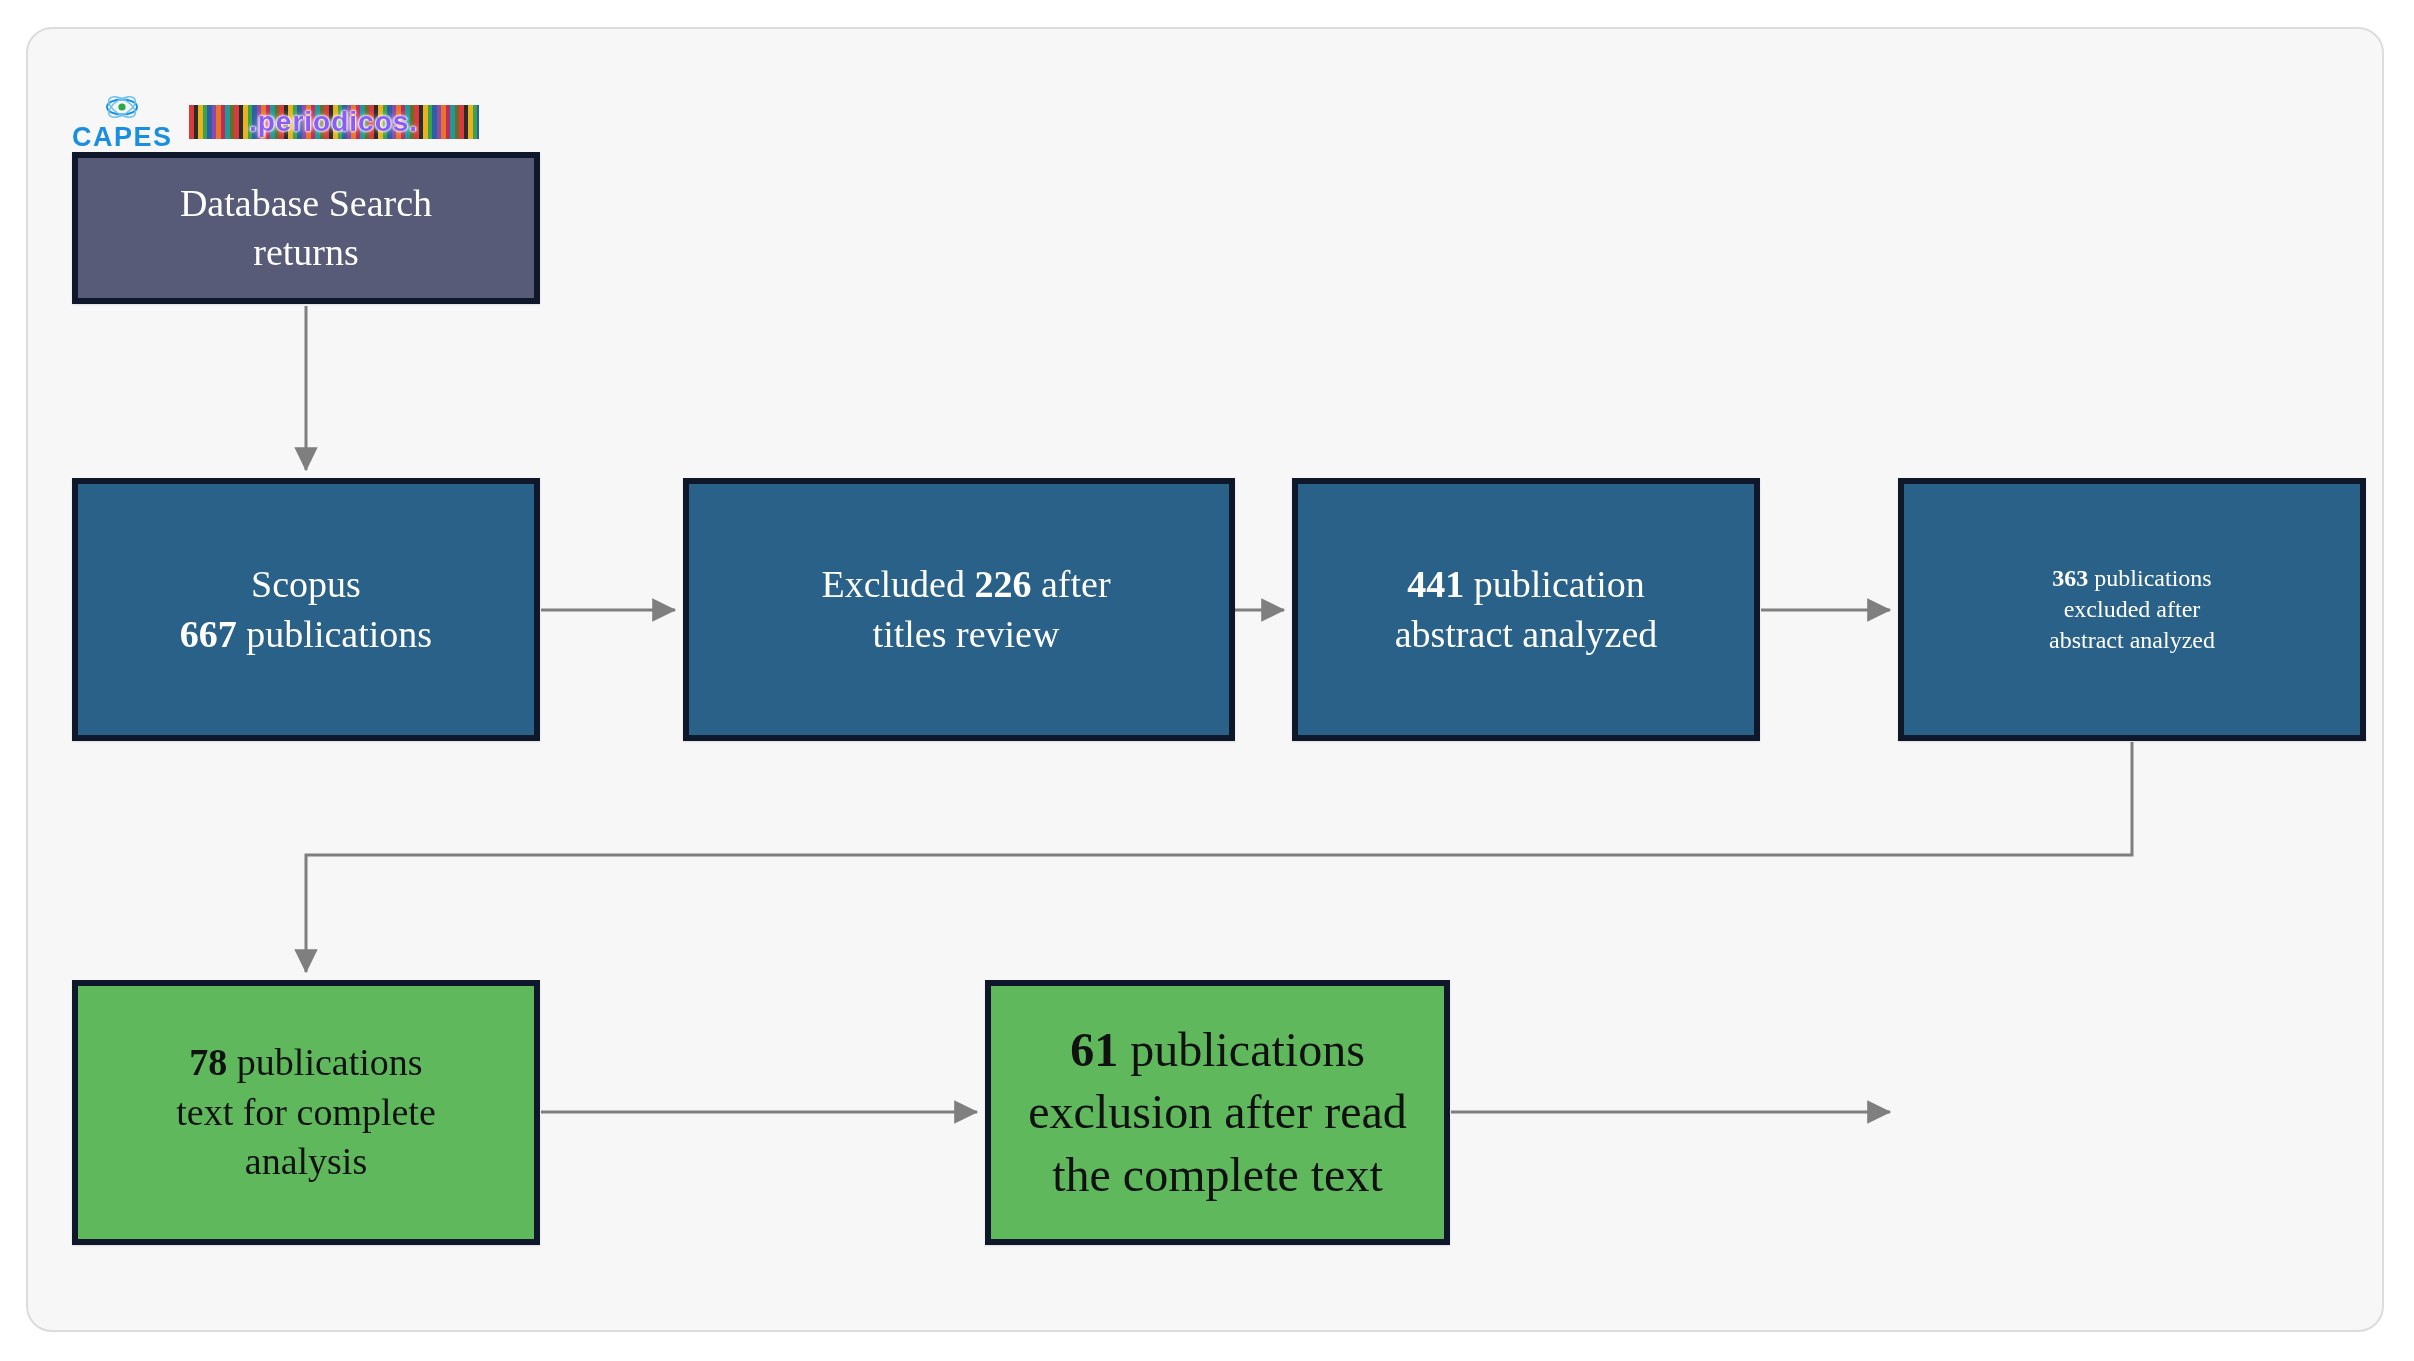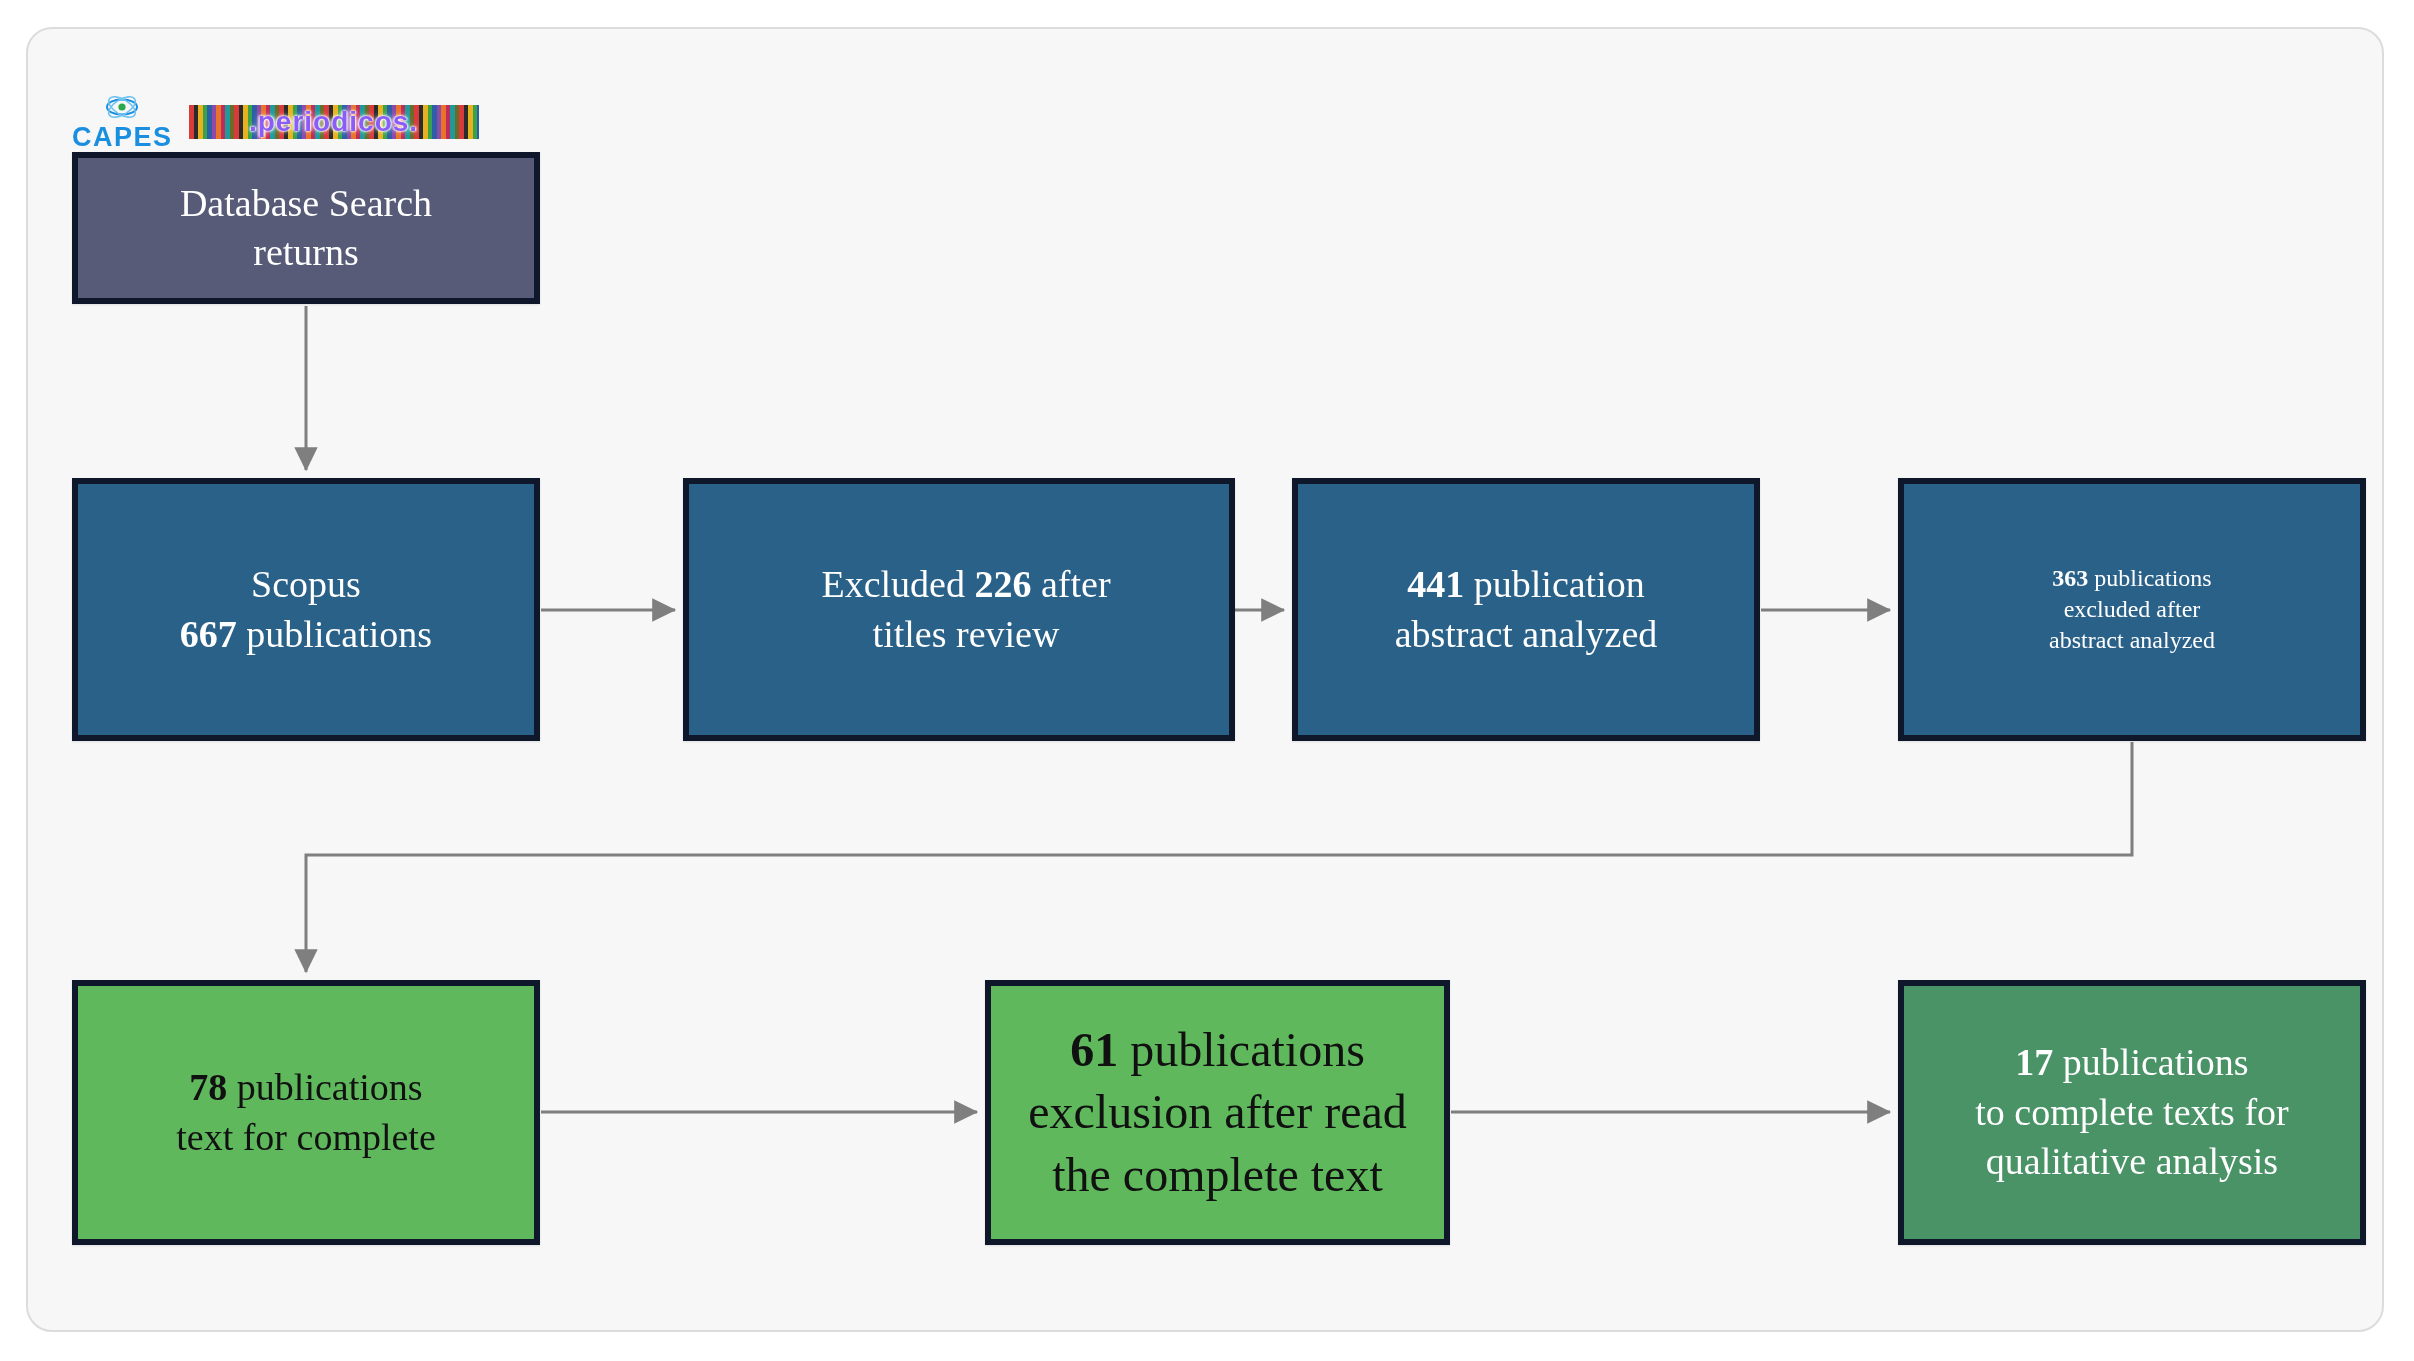--- a/index.html
+++ b/index.html
@@ -222,32 +222,26 @@
       <span class="line"><b>363</b><span> publications</span></span>
       <span class="line">excluded after</span>
       <span class="line">abstract  analyzed</span>
     </span>
   </div>
 
   <div class="node node--green" id="node-text78">
     <span class="label">
       <span class="line"><b>78</b><span> publications</span></span>
       <span class="line">text for complete</span>
+      <span class="line">analysis</span>
     </span>
   </div>
 
   <div class="node node--green" id="node-excl61">
     <span class="label">
       <span class="line"><b>61</b><span> publications</span></span>
       <span class="line">exclusion after read</span>
       <span class="line">the complete text</span>
     </span>
   </div>
 
-  <div class="node node--green-dark" id="node-final17">
-    <span class="label">
-      <span class="line"><b>17</b><span> publications</span></span>
-      <span class="line">to complete texts for</span>
-      <span class="line">qualitative  analysis</span>
-    </span>
-  </div>
 
 </div>
 
 </body></html>

